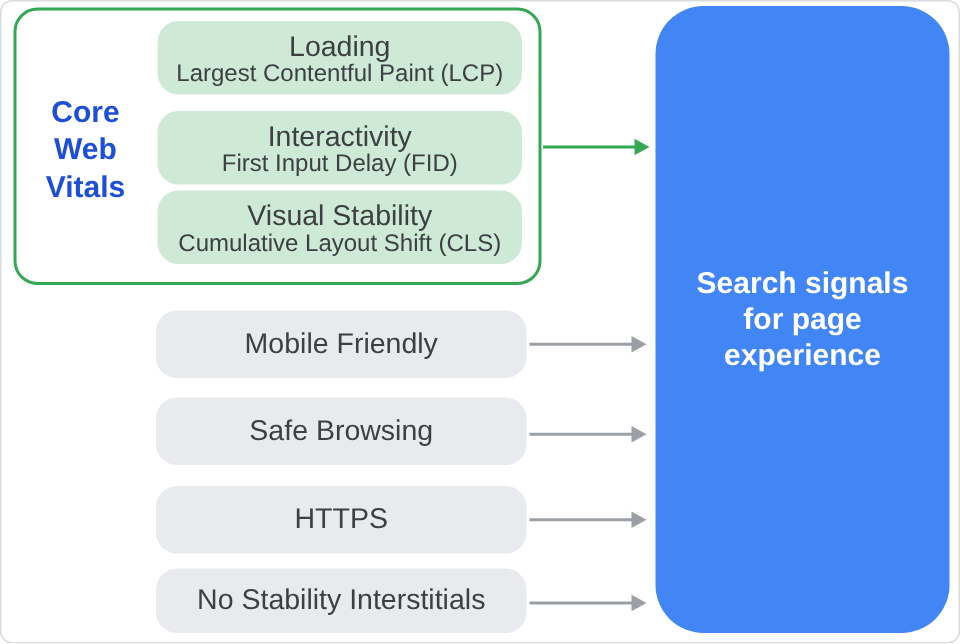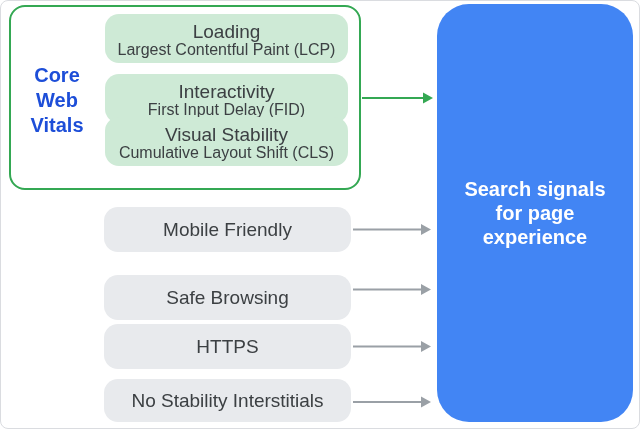--- a/index.html
+++ b/index.html
@@ -143,30 +143,30 @@
   <div class="pill green" style="top:13px;">
     <div class="pill-title">Loading</div>
     <div class="pill-sub">Largest Contentful Paint (LCP)</div>
   </div>
 
   <div class="pill green" style="top:73px;">
     <div class="pill-title">Interactivity</div>
     <div class="pill-sub">First Input Delay (FID)</div>
   </div>
 
-  <div class="pill green" style="top:116px;">
+  <div class="pill green" style="top:126px;">
     <div class="pill-title">Visual Stability</div>
     <div class="pill-sub">Cumulative Layout Shift (CLS)</div>
   </div>
 
   <div class="pill gray" style="top:206px;">
     <div class="gray-label">Mobile Friendly</div>
   </div>
 
-  <div class="pill gray" style="top:274px;">
+  <div class="pill gray" style="top:264px;">
     <div class="gray-label">Safe Browsing</div>
   </div>
 
   <div class="pill gray" style="top:323px;justify-content:center;">
     <div class="gray-label">HTTPS</div>
   </div>
 
   <div class="pill gray" style="top:378px; height:43px;">
     <div class="gray-label">No Stability Interstitials</div>
   </div>

